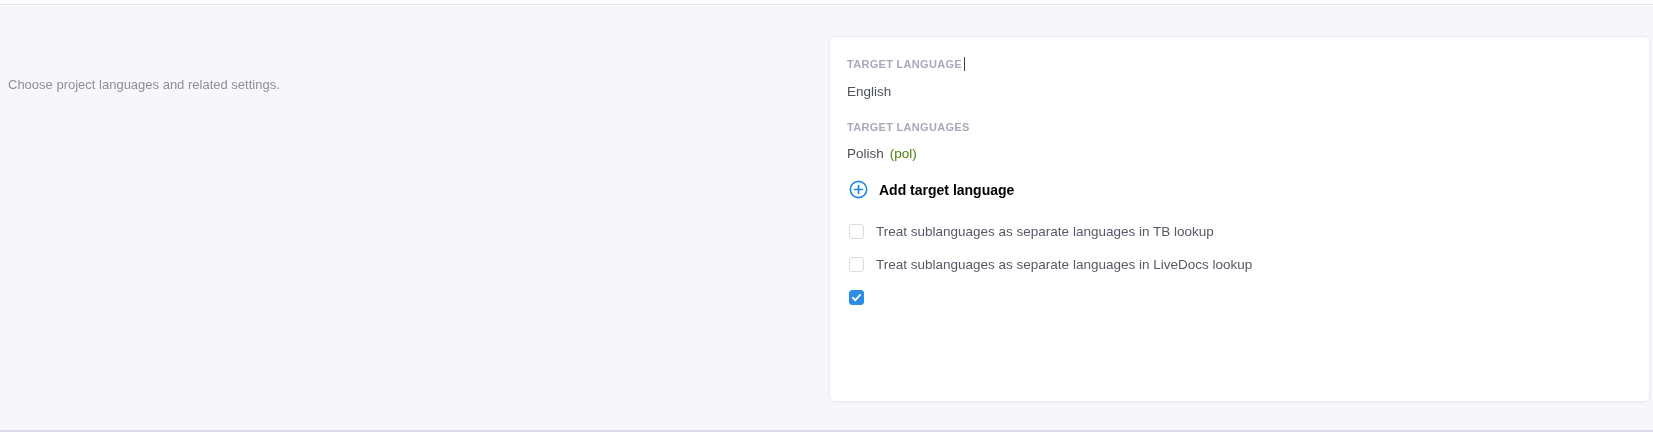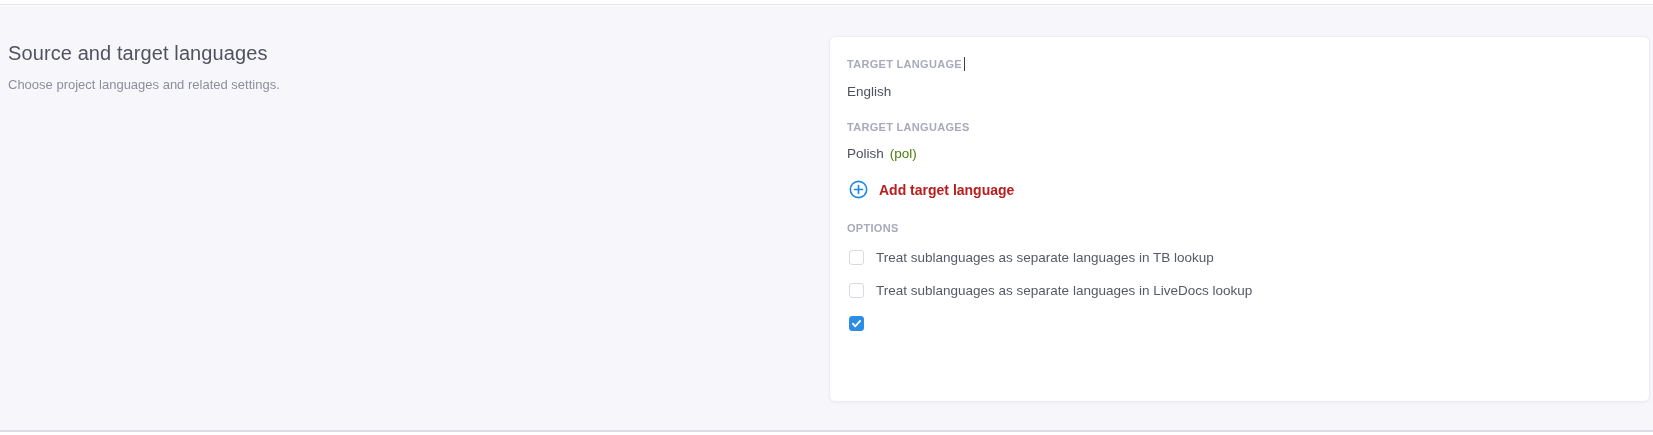--- a/index.html
+++ b/index.html
@@ -54,21 +54,21 @@
   .field-value {
     font-size: 13.5px; color: #4d505e;
   }
   .lang-code { color: #4d7c0f; margin-left: 6px; }
   .row-source-label { margin-bottom: 13px; }
   .row-source-value { margin-bottom: 22px; }
   .row-target-label { margin-bottom: 13px; }
   .row-target-value { margin-bottom: 19px; }
   .add-link {
     display: flex; align-items: center; gap: 11px;
-    color: #b91c1c; font-size: 14px; font-weight: bold;
+    color: #000000; font-size: 14px; font-weight: bold;
     cursor: pointer; margin-bottom: 23px; margin-left: 2px;
   }
   .plus-icon { width: 19px; height: 19px; display: block; }
   .row-options-label { margin-bottom: 14px; }
   .checkbox-row {
     display: flex; align-items: center; gap: 12px;
     margin-left: 2px; margin-bottom: 14px;
     height: 19px; cursor: pointer;
   }
   .checkbox {
@@ -82,21 +82,20 @@
   .checkbox.checked svg { display: block; }
   .checkbox-label { font-size: 13.5px; color: #565966; }
 </style>
 </head>
 <body>
 
 <div class="top-strip"></div>
 
 <div class="section">
 
-  <div class="section-title">Source and target languages</div>
   <div class="section-desc">Choose project languages and related settings.</div>
 
   <div class="card">
 
     <div class="field-label row-source-label">
       <span>TARGET LANGUAGE</span>
       <span class="caret"></span>
     </div>
     <div class="field-value row-source-value">English</div>
 
@@ -109,21 +108,20 @@
       <span>
         <svg class="plus-icon" viewBox="0 0 20 20">
           <circle cx="10" cy="10" r="8.6" fill="none" stroke="#1b87e6" stroke-width="1.7"></circle>
           <line x1="10" y1="5.8" x2="10" y2="14.2" stroke="#1b87e6" stroke-width="1.7" stroke-linecap="round"></line>
           <line x1="5.8" y1="10" x2="14.2" y2="10" stroke="#1b87e6" stroke-width="1.7" stroke-linecap="round"></line>
         </svg>
       </span>
       <span>Add target language</span>
     </div>
 
-    <div class="field-label row-options-label">OPTIONS</div>
 
 
     <div class="checkbox-row">
       <span class="checkbox">
         
       </span>
       <span class="checkbox-label">Treat sublanguages as separate languages in TB lookup</span>
     </div>
 
     <div class="checkbox-row">

